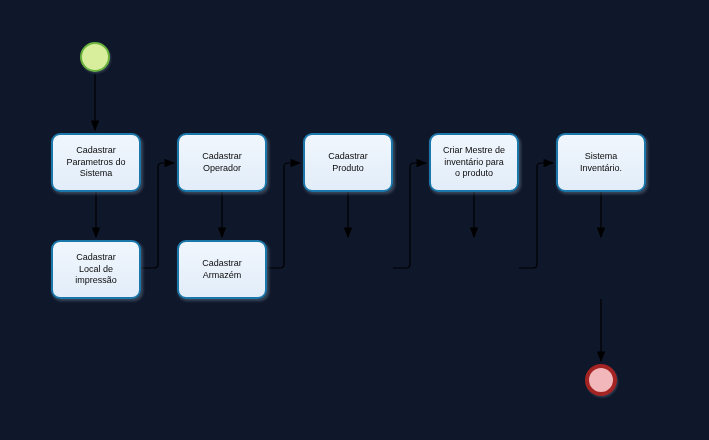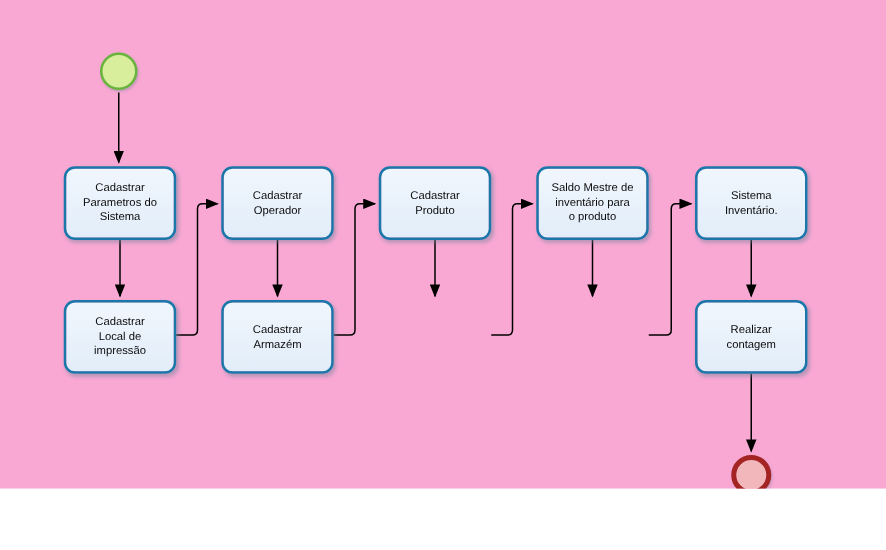--- a/index.html
+++ b/index.html
@@ -3,22 +3,22 @@
 <meta charset="utf-8">
 <style>
   html, body {
     margin: 0;
     padding: 0;
     background: #ffffff;
   }
   .canvas {
     position: relative;
     width: 709px;
-    height: 391px;
-    background: #f9a8d4;
+    height: 440px;
+    background: #0f172a;
     overflow: hidden;
     font-family: "Liberation Sans", "DejaVu Sans", sans-serif;
   }
   svg.wires {
     position: absolute;
     left: 0;
     top: 0;
     pointer-events: none;
   }
   svg.wires path {
@@ -119,31 +119,27 @@
 Armazém</span>
   </div>
 
   <div class="task" style="left:303px; top:133px">
     <span class="label">Cadastrar
 Produto</span>
   </div>
 
 
   <div class="task" style="left:429px; top:133px">
-    <span class="label">Saldo Mestre de
+    <span class="label">Criar Mestre de
 inventário para
 o produto</span>
   </div>
 
 
   <div class="task" style="left:556px; top:133px">
     <span class="label">Sistema
 Inventário.</span>
   </div>
 
-  <div class="task" style="left:556px; top:240px">
-    <span class="label">Realizar
-contagem</span>
-  </div>
 
   <div class="event end" style="left:585px; top:364px"></div>
 
 </div>
 
 </body></html>

